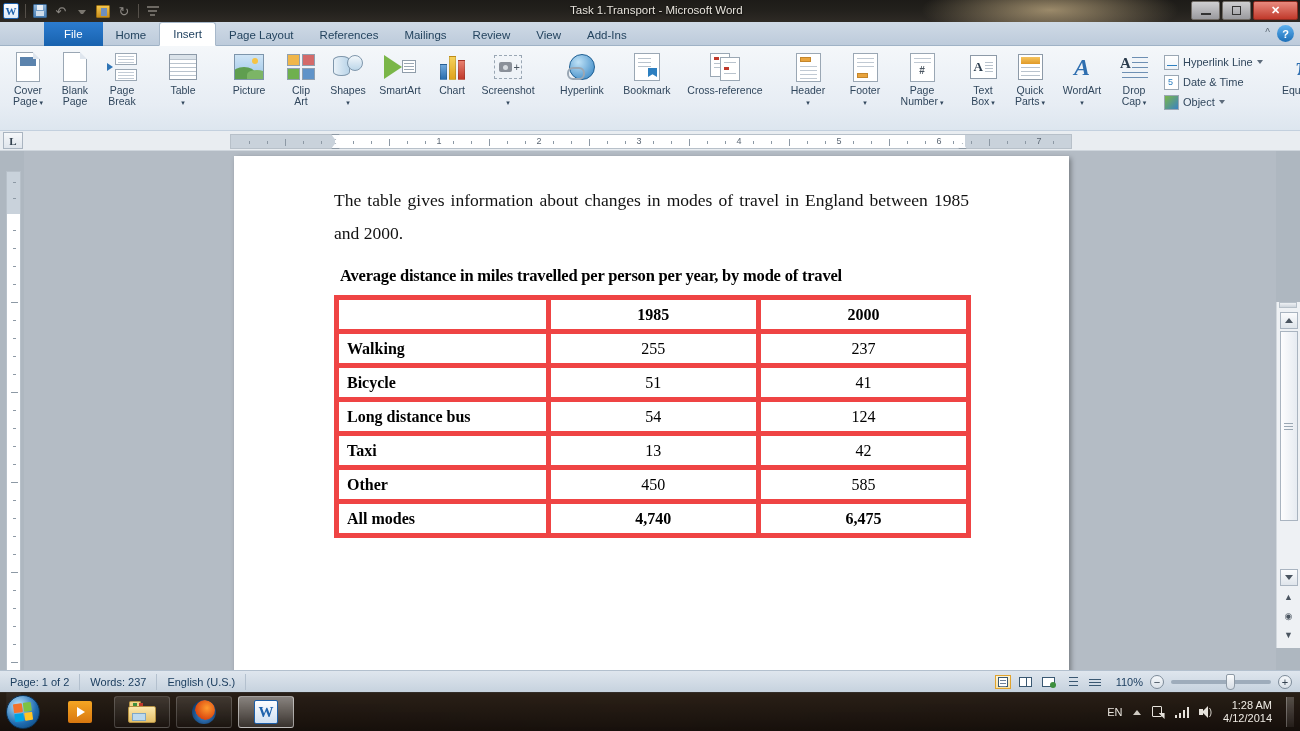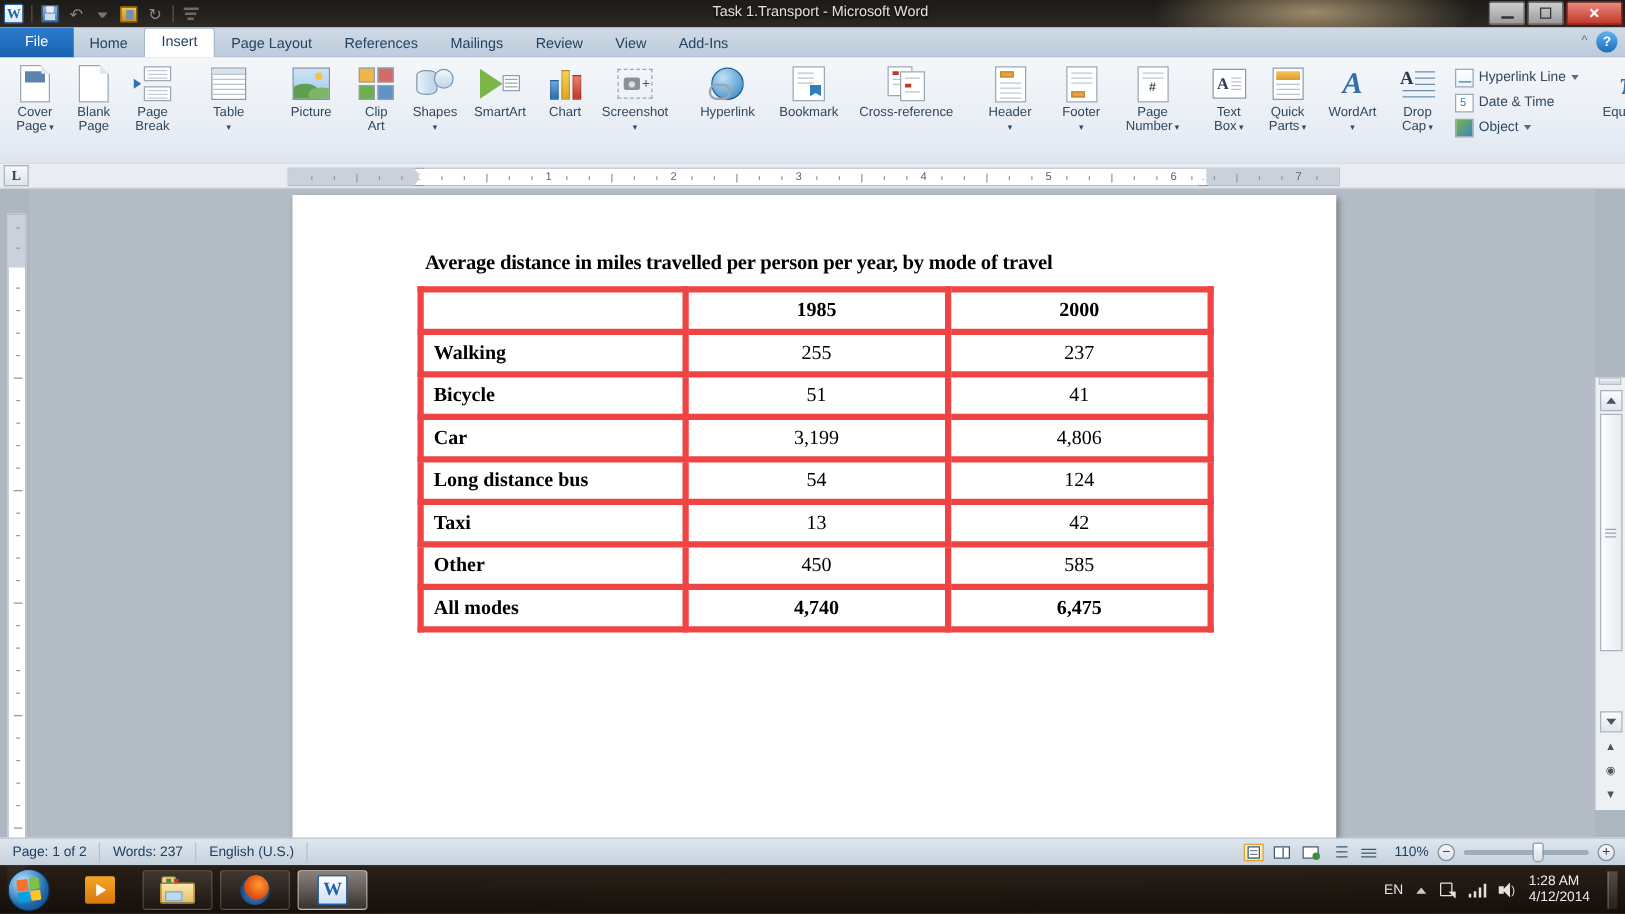--- a/index.html
+++ b/index.html
@@ -73,21 +73,21 @@
   }
   .wbtn.close{ width:45px;background:linear-gradient(180deg,#e98a7e,#c0392b);border-color:#8d2b20;color:#fff;font-weight:bold;}
   .wbtn .min{width:10px;height:2px;background:#333;margin-top:7px;}
   .wbtn .max{width:9px;height:9px;border:1px solid #333;}
 
   
   .tabsrow{
     position:relative; height:24px; background:linear-gradient(180deg,#cfdae6,#bdcbdb);
     border-bottom:1px solid #9fb2c6;
   }
-  .tabs{ display:flex; align-items:flex-end; height:24px; }
+  .tabs{ display:flex; align-items:flex-end; height:24px;margin-left:44px; }
   .tab{
     height:23px; padding:0 13px; display:flex; align-items:center;
     font-size:11.5px; color:#24445f; white-space:nowrap;
   }
   .tab.file{
     background:linear-gradient(180deg,#2c7cd0,#1862ae); color:#fff; font-weight:normal;
     padding:0 20px; height:24px;
   }
   .tab.active{
     background:#fff; border:1px solid #a7b8ca; border-bottom:1px solid #fff;
@@ -298,21 +298,21 @@
   .ico-fire:after{content:"";position:absolute;left:3px;top:0;width:20px;height:20px;border-radius:50%;background:radial-gradient(circle at 60% 40%,#ff9b2f,#d9450f 70%,transparent 72%);}
   .ico-word{width:24px;height:24px;border:1px solid #1d5fa8;border-radius:2px;background:linear-gradient(180deg,#fdfdfe,#cfe0f2);color:#1f63ad;font:bold 15px "Liberation Serif",serif;display:flex;align-items:center;justify-content:center;}
   .tray{margin-left:auto;display:flex;align-items:center;gap:10px;color:#e8e4dd;font-size:11px;padding-right:6px;}
   .tray .caret{width:0;height:0;border-left:4px solid transparent;border-right:4px solid transparent;border-bottom:5px solid #cfcac2;}
   .bars{display:flex;align-items:flex-end;gap:1.5px;height:12px;}
   .bars i{width:2.5px;background:#e6e2db;display:block;}
   .spk{position:relative;width:14px;height:12px;}
   .spk .b{position:absolute;left:0;top:3px;width:4px;height:6px;background:#e6e2db;}
   .spk .c{position:absolute;left:3px;top:0;width:0;height:0;border-top:6px solid transparent;border-bottom:6px solid transparent;border-right:6px solid #e6e2db;}
   .spk .w{position:absolute;left:10px;top:3px;color:#e6e2db;font-size:9px;line-height:6px;}
-  .clock{text-align:left;line-height:13px;color:#f0ece5;}
+  .clock{text-align:right;line-height:13px;color:#f0ece5;}
   .showdesk{width:8px;height:30px;margin-left:4px;background:linear-gradient(180deg,rgba(255,255,255,.22),rgba(255,255,255,.06));border-left:1px solid rgba(255,255,255,.25);}
 </style>
 </head>
 <body>
 
 <div id="app">
   <div class="desktop"></div>
 
   <div class="window">
 
@@ -761,43 +761,39 @@
         <span class="vt" style="top:454px"></span>
           <span class="vt" style="top:472px"></span>
         <span class="vt" style="top:490px;width:7px;left:4px"></span>
         <span class="vt" style="top:508px"></span>
           <span class="vt" style="top:526px"></span>
       </div>
 
       <div class="canvas-inner">
         <div class="page">
           <div class="doc-body">
+            <p class="para">The table gives information about changes in modes of travel in England between 1985 and 2000.</p>
             <div class="tbl-title">Average distance in miles travelled per person per year, by mode of travel</div>
 
             <table class="data">
               <tbody>
                   <tr>
                 <td class="mode"></td>
                 <td class="val hd">1985</td>
                 <td class="val hd">2000</td>
               </tr>
               <tr>
                 <td class="mode">Walking</td>
                 <td class="val">255</td>
                 <td class="val">237</td>
               </tr>
               <tr>
                 <td class="mode">Bicycle</td>
                 <td class="val">51</td>
                 <td class="val">41</td>
-              </tr>
-              <tr>
-                <td class="mode">Car</td>
-                <td class="val">3,199</td>
-                <td class="val">4,806</td>
               </tr>
               <tr>
                 <td class="mode">Long distance bus</td>
                 <td class="val">54</td>
                 <td class="val">124</td>
               </tr>
               <tr>
                 <td class="mode">Taxi</td>
                 <td class="val">13</td>
                 <td class="val">42</td>

